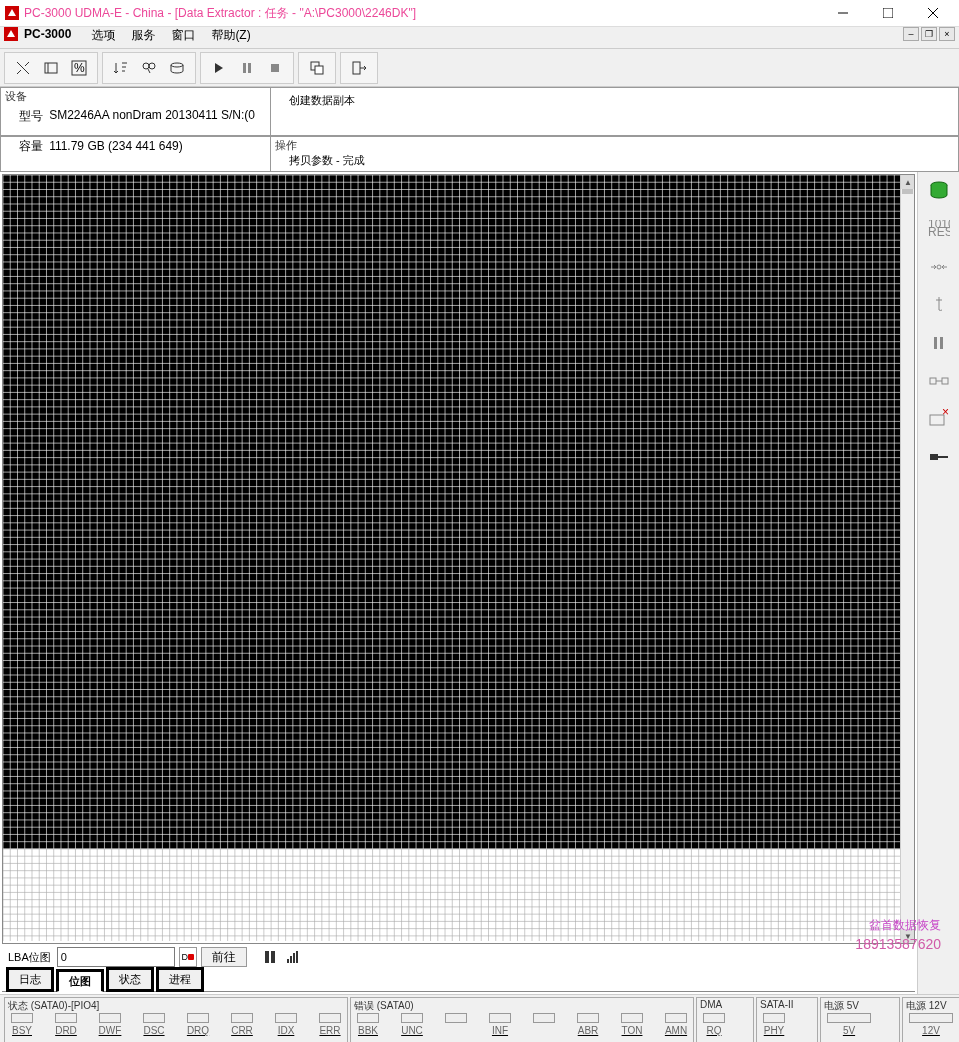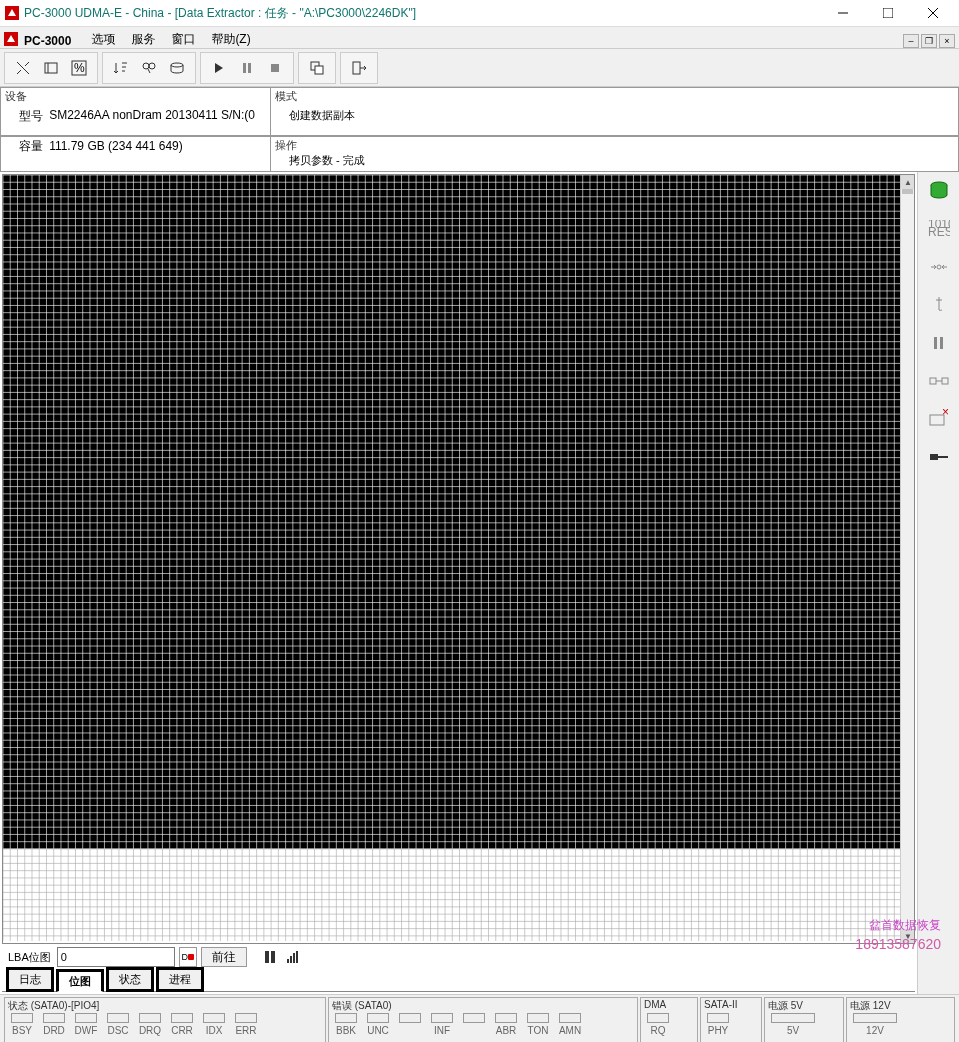--- a/index.html
+++ b/index.html
@@ -1,24 +1,24 @@
 <!DOCTYPE html>
 <html><head>
 <meta charset="utf-8">
 <style>
 * { margin: 0; padding: 0; box-sizing: border-box; font-family: "Microsoft YaHei", Tahoma, sans-serif; font-size: 12px; }
 body { background: #fff; width: 959px; height: 1042px; overflow: hidden; position: relative; }
 
 .titlebar { height: 27px; background: #fff; border-bottom: 1px solid #ddd; display: flex; align-items: center; padding: 0 4px; }
 .titlebar-icon { width: 16px; height: 16px; margin-right: 4px; display: flex; align-items: center; justify-content: center; }
-.titlebar-text { color: #0f766e; flex: 1; white-space: nowrap; overflow: hidden; }
+.titlebar-text { color: #ec4899; flex: 1; white-space: nowrap; overflow: hidden; }
 .win-controls { display: flex; }
 .win-btn { width: 45px; height: 27px; display: flex; align-items: center; justify-content: center; color: #555; cursor: pointer; }
 
-.menubar { height: 22px; background: #f0f0f0; border-bottom: 1px solid #ccc; display: flex; align-items: flex-end; padding: 0 4px; }
+.menubar { height: 22px; background: #f0f0f0; border-bottom: 1px solid #ccc; display: flex; align-items: flex-start; padding: 0 4px; }
 .menu-icon { width: 16px; height: 16px; margin-right: 4px; }
 .menu-app { font-weight: bold; margin-right: 12px; }
 .menu-item { padding: 0 8px; cursor: pointer; }
 .mdi-controls { margin-left: auto; display: flex; gap: 2px; }
 .mdi-btn { width: 16px; height: 14px; border: 1px solid #aaa; background: #e8e8e8; display: flex; align-items: center; justify-content: center; font-size: 9px; cursor: pointer; }
 
 .toolbar { height: 38px; background: #f0f0f0; border-bottom: 1px solid #ccc; display: flex; align-items: center; padding: 2px 4px; }
 .tb-group { display: flex; align-items: center; height: 32px; border: 1px solid #ccc; margin-right: 4px; padding: 0 4px; background: #f5f5f5; }
 .tb-btn { width: 28px; height: 28px; display: flex; align-items: center; justify-content: center; cursor: pointer; color: #333; }
 
@@ -51,21 +51,21 @@
 .tabs-bar { height: 22px; display: flex; align-items: flex-end; padding: 0 4px; border-bottom:1px solid #888; }
 .tab { padding: 2px 10px; border: 3px solid #000000; background: #f0f0f0; font-size: 11px; cursor: pointer; margin-right: 2px; position:relative; bottom:-1px; }
 .tab.active { background: #fff; font-weight: bold; border-bottom:1px solid #fff; }
 
 .side-toolbar { width: 42px; background: #f0f0f0; border-left: 1px solid #ccc; display: flex; flex-direction: column; align-items: center; padding-top: 6px; gap: 12px; }
 .side-btn { width: 32px; height: 26px; display: flex; align-items: center; justify-content: center; cursor: pointer; color:#333; }
 
 .statusbar { height: 55px; background: #f0f0f0; border-top: 1px solid #ccc; display: flex; padding: 2px 4px; gap: 2px; font-size: 11px; }
 .status-panel { border: 1px solid #aaa; padding: 1px 3px; display: flex; flex-direction: column; }
 .status-title { font-size: 10px; color: #333; height: 13px; }
-.status-leds { display: flex; gap: 4px; padding-top: 1px; }
+.status-leds { display: flex; gap: 16px; padding-top: 1px; text-decoration: underline; }
 .led-col { display: flex; flex-direction: column; align-items: center; width: 28px; }
 .led { width: 22px; height: 10px; border: 1px solid #999; background: #eee; margin-bottom: 2px; }
 .led-label { font-size: 10px; color: #666; }
 
 .watermark { position: absolute; right: 18px; bottom: 90px; text-align: right; color: #c846c8; font-size: 16px; font-family: "KaiTi", serif; pointer-events:none; }
 .watermark .line2 { color: #d05aa8; font-size: 14px; margin-top:2px; }
 
 svg { display: block; }
 </style>
 </head>
@@ -193,21 +193,20 @@
       </div>
   </div>
 </div>
 
 <div class="info-row">
   <div class="info-panel info-left double-row">
     <div class="info-label">设备</div>
     <div class="info-content"><span>型号</span>&nbsp;&nbsp;<span>SM2246AA nonDram 20130411 S/N:(0</span></div>
   </div>
   <div class="info-panel info-right double-row">
-    <div class="info-label">模式</div>
     <div class="info-content">创建数据副本</div>
   </div>
 </div>
 <div class="info-row">
   <div class="info-panel info-left">
     <div class="info-content"><span>容量</span>&nbsp;&nbsp;<span>111.79 GB (234 441 649)</span></div>
   </div>
   <div class="info-panel info-right">
     <div class="info-label">操作</div>
     <div class="info-content">拷贝参数 - 完成</div>

